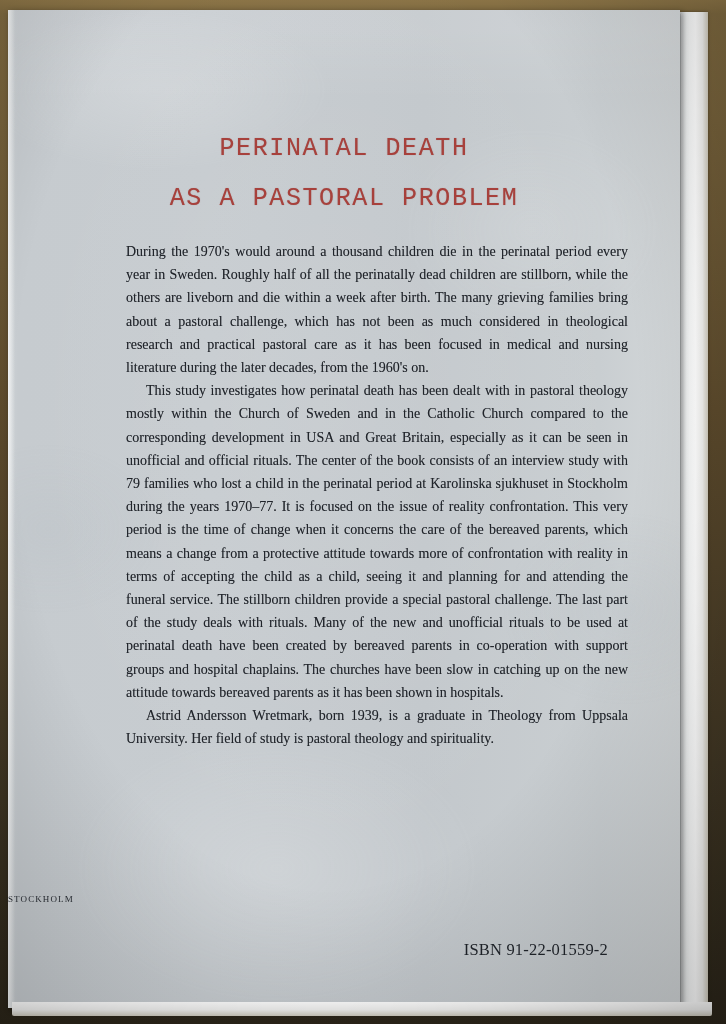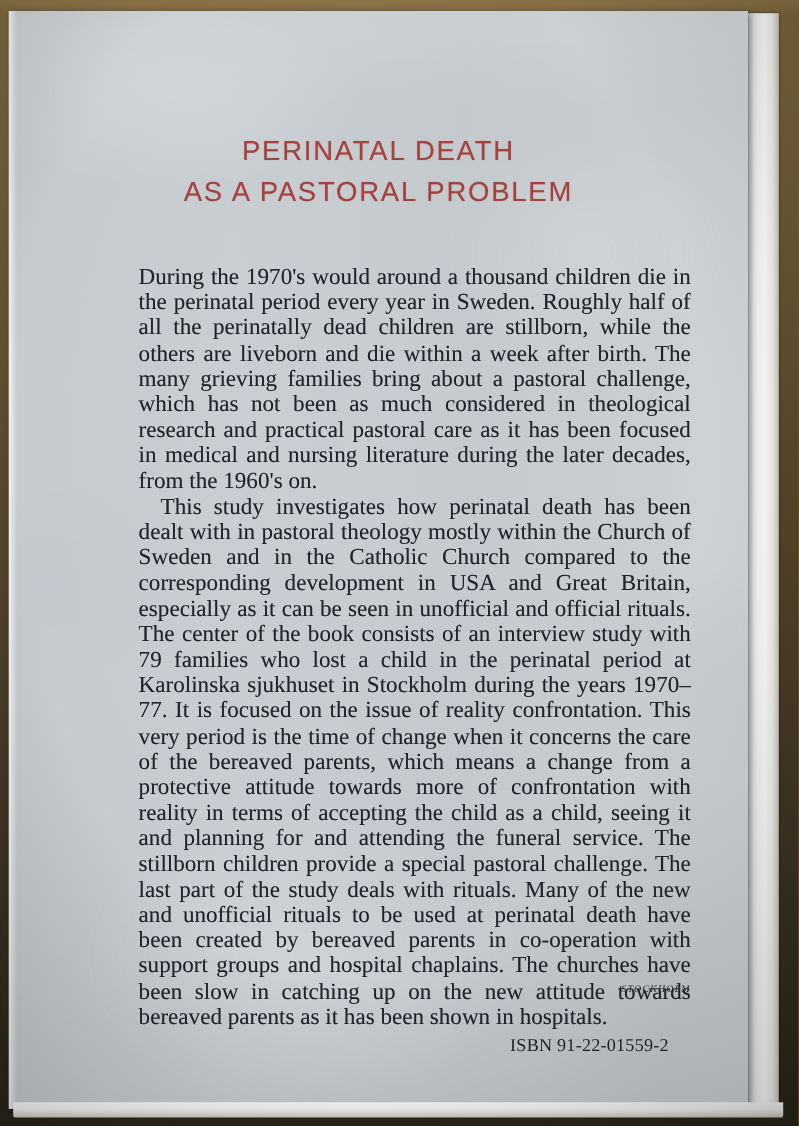--- a/index.html
+++ b/index.html
@@ -123,35 +123,36 @@
 
   .title-block {
     position: absolute;
     left: 0;
     right: 0;
     top: 108px;
     text-align: center;
   }
   .title-line {
     color: #a7413c;
-    font-family: Liberation Sans, sans-serif;
+    font-family: Liberation Mono, monospace;
     font-size: 25px;
     letter-spacing: 1.6px;
     line-height: 38px;
     text-shadow: 0 0 1px rgba(120,40,38,.35);
+    margin-top: 12px;
   }
   .title-line.second { font-size: 25px; text-align: center; }
 
   .blurb {
     position: absolute;
     left: 118px;
     top: 230px;
     width: 502px;
     color: #20242a;
-    font-size: 21px;
+    font-size: 14px;
     line-height: 23.2px;
     text-align: justify;
     text-justify: inter-word;
     text-shadow: 0 0 .6px rgba(25,30,38,.35);
   }
   .blurb p { margin: 0; }
   .blurb p.indent { text-indent: 20px; }
 
   .imprint {
     position: absolute;
@@ -163,27 +164,26 @@
     font-size: 13.5px;
     letter-spacing: 1.1px;
     font-variant: small-caps;
     text-transform: lowercase;
   }
   .city {
     position: absolute;
     left: 0;
     right: 52px;
     top: 880px;
-    text-align: right;
+    text-align: left;
     color: #262a30;
     font-size: 13.5px;
     letter-spacing: 1.1px;
     font-variant: small-caps;
     text-transform: lowercase;
-    font-style: italic;
   }
   .isbn {
     position: absolute;
     right: 72px;
     top: 930px;
     color: #1d2127;
     font-size: 16.5px;
     letter-spacing: .2px;
   }
 </style>
@@ -203,20 +203,21 @@
       <div class="content">
 
         <div class="title-block">
           <div class="title-line">PERINATAL DEATH</div>
           <div class="title-line second">AS A PASTORAL PROBLEM</div>
         </div>
 
         <div class="blurb">
           <p>During the 1970's would around a thousand children die in the perinatal period every year in Sweden. Roughly half of all the perinatally dead children are stillborn, while the others are liveborn and die within a week after birth. The many grieving families bring about a pastoral challenge, which has not been as much considered in theological research and practical pastoral care as it has been focused in medical and nursing literature during the later decades, from the 1960's on.</p>
           <p class="indent">This study investigates how perinatal death has been dealt with in pastoral theology mostly within the Church of Sweden and in the Catholic Church compared to the corresponding development in USA and Great Britain, especially as it can be seen in unofficial and official rituals. The center of the book consists of an interview study with 79 families who lost a child in the perinatal period at Karolinska sjukhuset in Stockholm during the years 1970–77. It is focused on the issue of reality confrontation. This very period is the time of change when it concerns the care of the bereaved parents, which means a change from a protective attitude towards more of confrontation with reality in terms of accepting the child as a child, seeing it and planning for and attending the funeral service. The stillborn children provide a special pastoral challenge. The last part of the study deals with rituals. Many of the new and unofficial rituals to be used at perinatal death have been created by bereaved parents in co-operation with support groups and hospital chaplains. The churches have been slow in catching up on the new attitude towards bereaved parents as it has been shown in hospitals.</p>
+          <p class="indent">Astrid Andersson Wretmark, born 1939, is a graduate in Theology from Uppsala University. Her field of study is pastoral theology and spirituality.</p>
         </div>
 
 
         <div class="city">Stockholm</div>
 
         <div class="isbn">ISBN 91-22-01559-2</div>
 
       </div>
     </div>
   </div>

